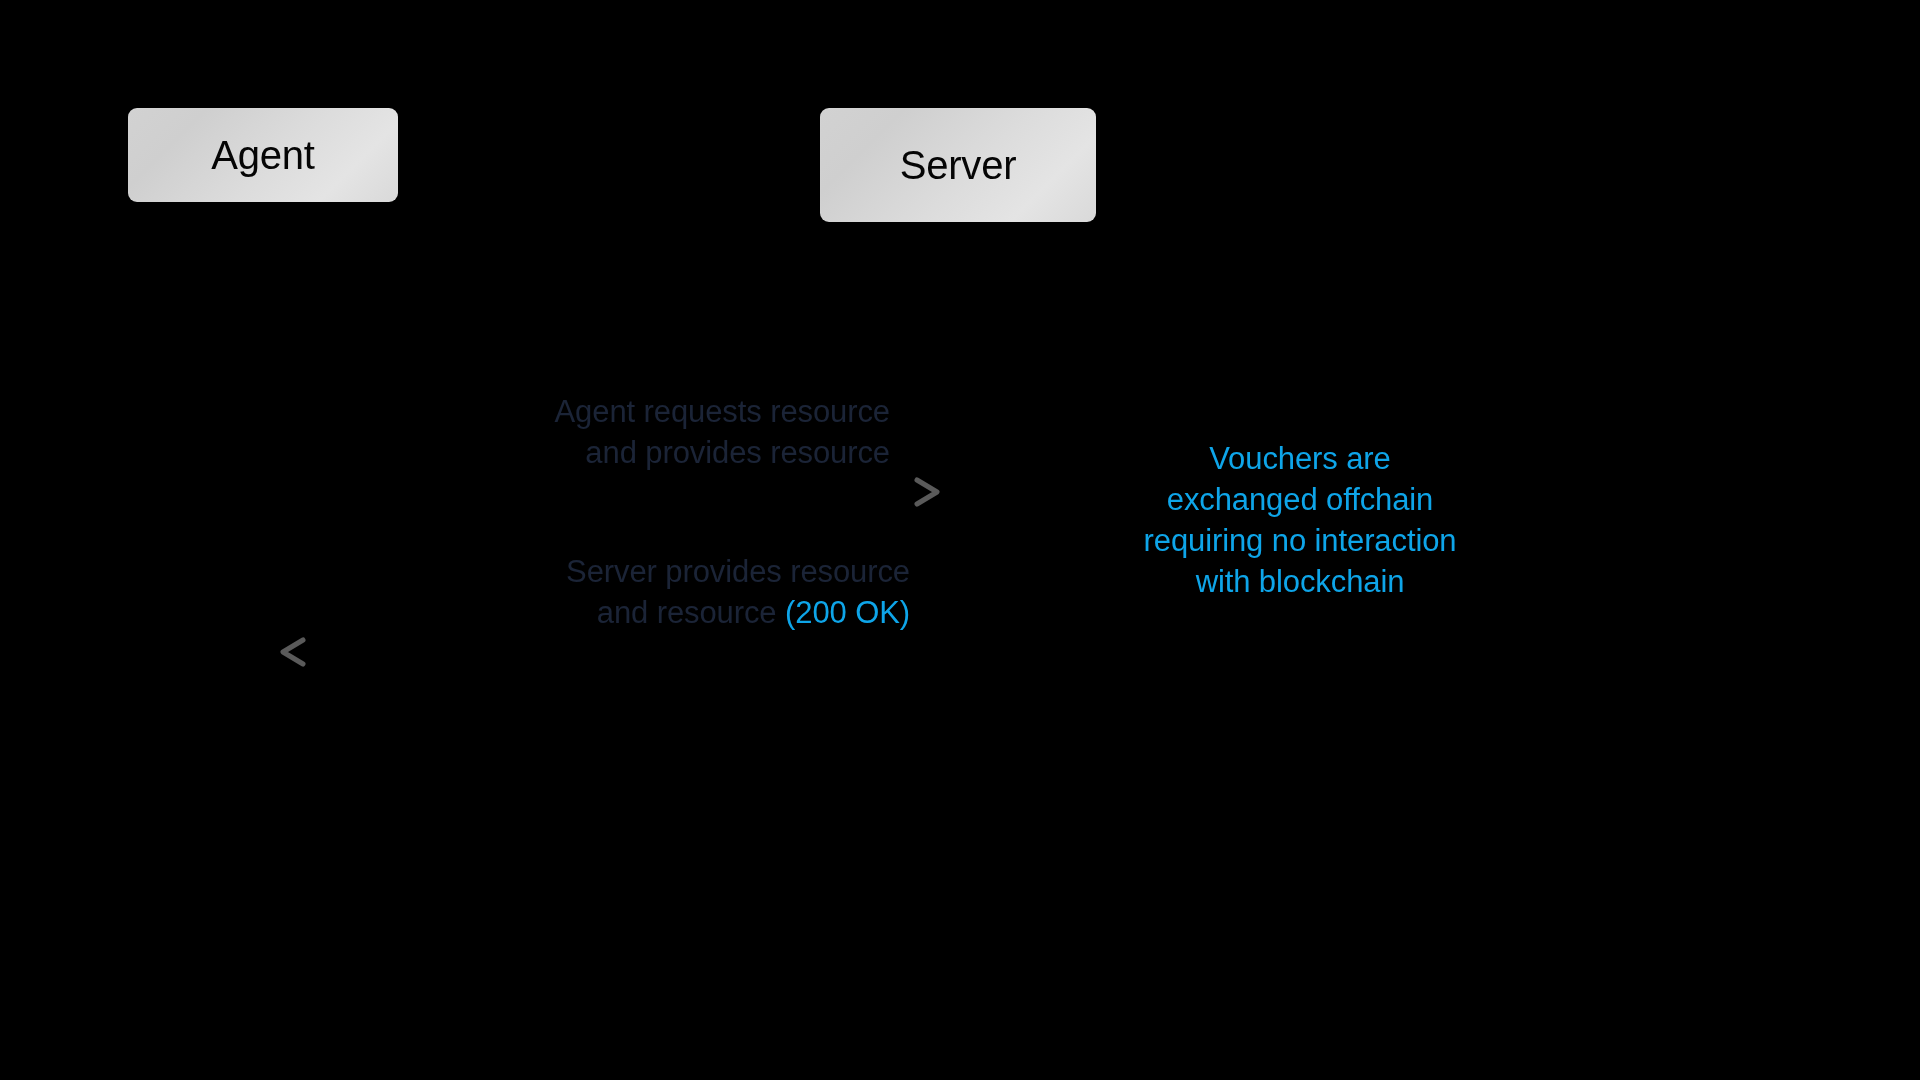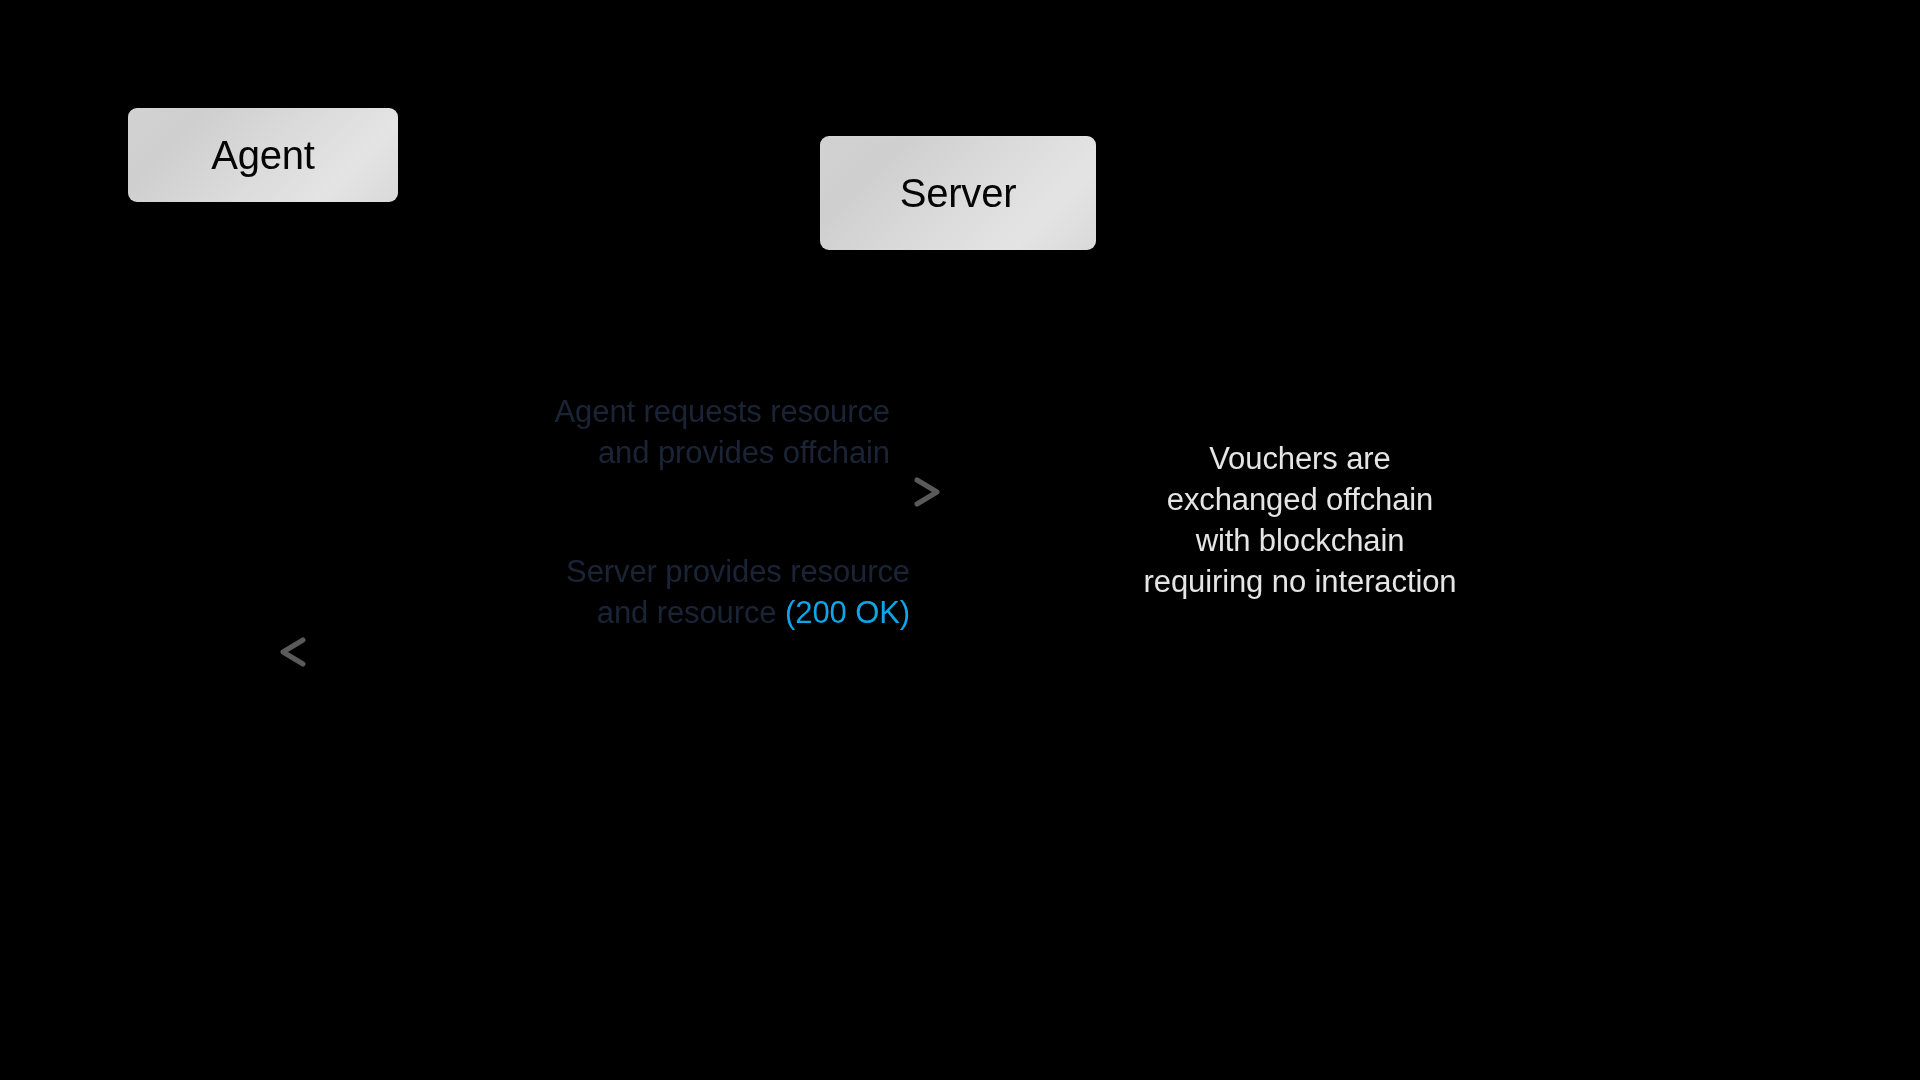--- a/index.html
+++ b/index.html
@@ -46,21 +46,20 @@
     left: 128px;
     top: 108px;
     width: 270px;
     height: 94px;
   }
   #participant-server {
     left: 820px;
     top: 108px;
     width: 276px;
     height: 114px;
-    margin-top: 28px;
   }
 
   
   .message-label {
     position: absolute;
     color: #1b2437;
     font-size: 31px;
     line-height: 41px;
     font-weight: 400;
     letter-spacing: -0.1px;
@@ -100,21 +99,21 @@
     height: 28px;
   }
 
   
   #side-note {
     position: absolute;
     left: 1090px;
     top: 438px;
     width: 420px;
     text-align: center;
-    color: #e5e5e5;
+    color: #0ea5e9;
     font-size: 31px;
     line-height: 41px;
     font-weight: 400;
     letter-spacing: -0.1px;
   }
   .note-line {
     display: block;
     white-space: nowrap;
   }
 </style>
@@ -126,21 +125,21 @@
   <div class="participant" id="participant-agent">
     <span class="participant-label">Agent</span>
   </div>
 
   <div class="participant" id="participant-server">
     <span class="participant-label">Server</span>
   </div>
 
   <div class="message-label" id="message-1-label">
     <div>Agent requests resource</div>
-    <div>and provides offchain</div>
+    <div>and provides resource</div>
   </div>
 
   <svg class="arrow-svg" id="message-1-arrow" viewBox="0 0 664 28">
     <defs>
       <linearGradient id="grad-right" x1="0" y1="0" x2="1" y2="0">
         <stop offset="0%" stop-color="#dcdcdc"></stop>
         <stop offset="45%" stop-color="#9a9a9a"></stop>
         <stop offset="100%" stop-color="#5a5a5a"></stop>
       </linearGradient>
     </defs>
@@ -161,17 +160,17 @@
         <stop offset="100%" stop-color="#dcdcdc"></stop>
       </linearGradient>
     </defs>
     <line x1="14" y1="14" x2="660" y2="14" stroke="url(#grad-left)" stroke-width="5"></line>
     <polyline points="27,2 7,14 27,26" fill="none" stroke="#5a5a5a" stroke-width="5" stroke-linecap="round" stroke-linejoin="round"></polyline>
   </svg>
 
   <div id="side-note">
     <span class="note-line">Vouchers are</span>
     <span class="note-line">exchanged offchain</span>
+    <span class="note-line">requiring no interaction</span>
     <span class="note-line">with blockchain</span>
-    <span class="note-line">requiring no interaction</span>
   </div>
 
 </div>
 
 </body></html>

